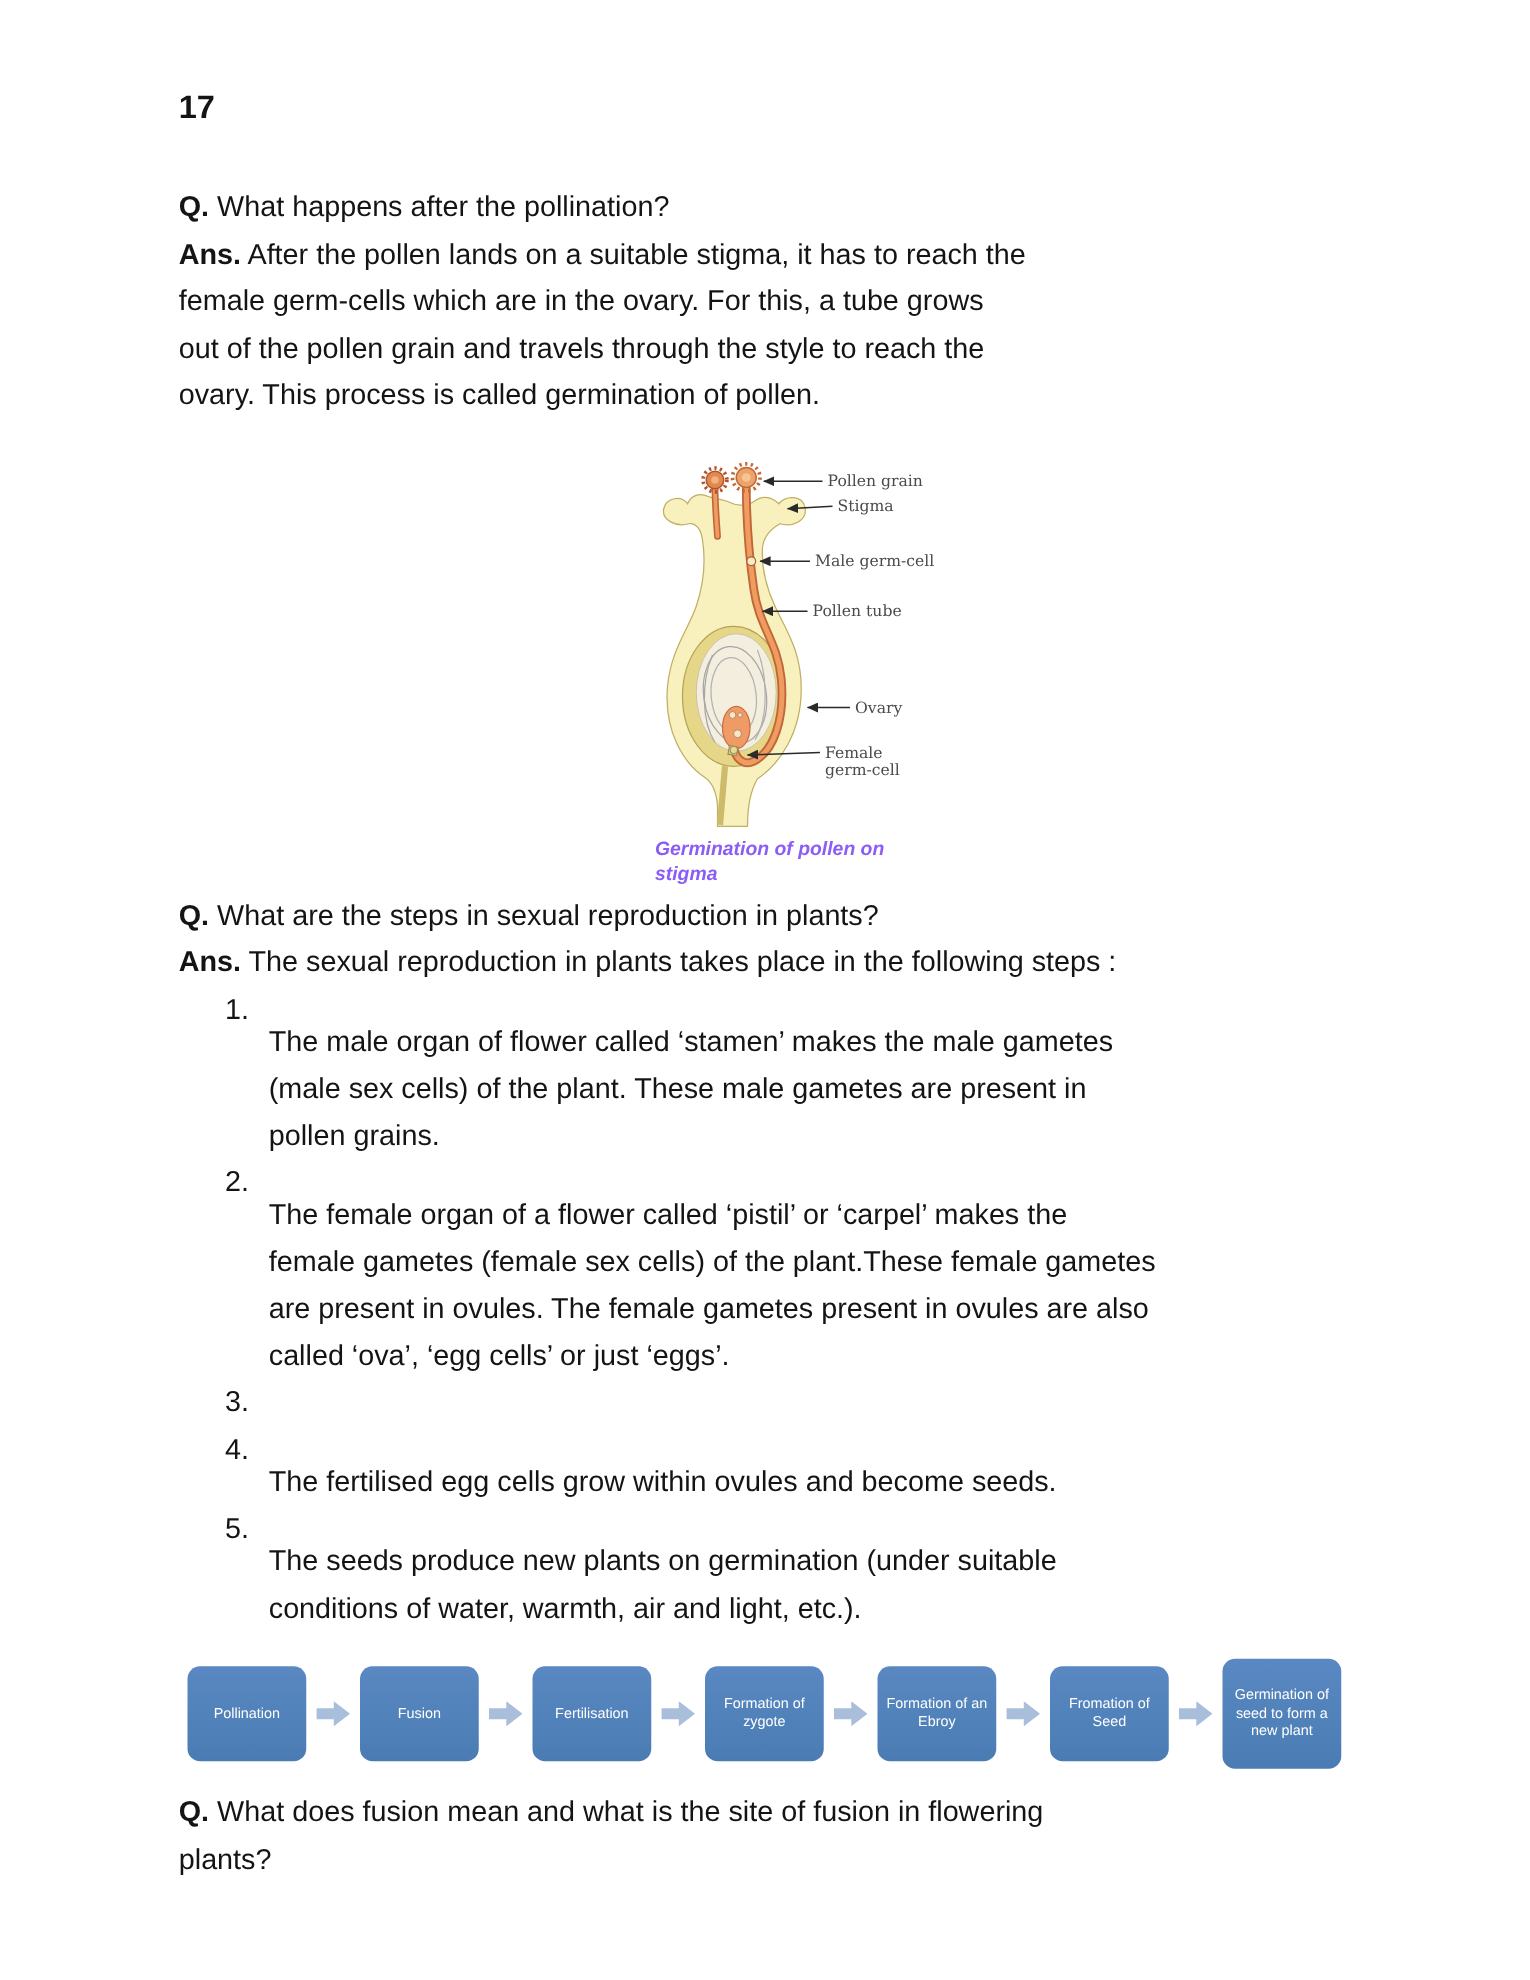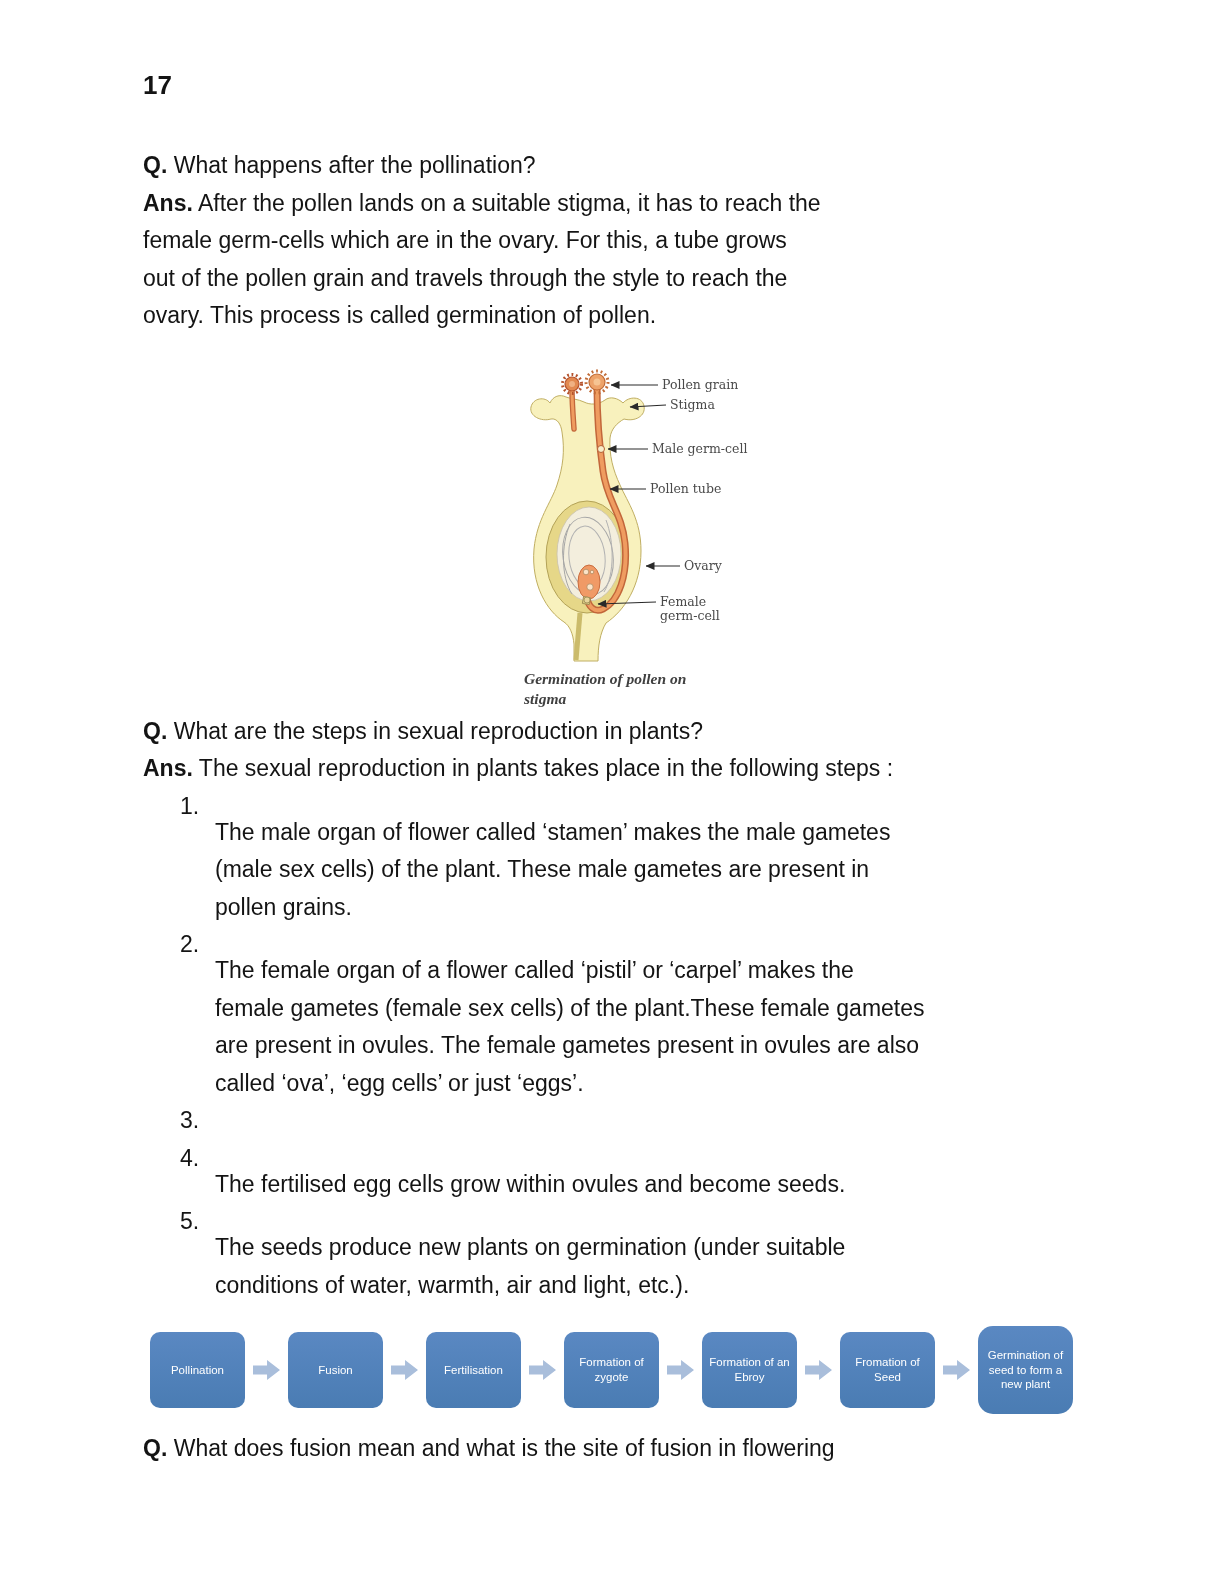--- a/index.html
+++ b/index.html
@@ -12,38 +12,38 @@
   .pageno{font-size:26px;font-weight:bold;margin-bottom:46px;}
   .tline{font-size:23px;line-height:37.5px;white-space:nowrap;}
   .prefix{font-weight:bold;}
   
   .fig{margin:26px 0 4px 367px;width:320px;}
   .fig svg text{
     font-family:"DejaVu Serif","Liberation Serif",serif;
     font-size:12.5px;fill:#4a4a4a;
   }
   .caption{
-    font-family:Liberation Serif, serif;
+    font-family:Liberation Sans, sans-serif;
     font-style:italic;font-weight:600;font-size:15.5px;line-height:20px;
-    color:#404040;width:190px;margin:2px 0 0 14px;
+    color:#8b5cf6;width:190px;margin:2px 0 0 14px;
   }
   
   .list-item{display:flex;}
   .num{width:27px;margin-left:37px;font-size:23px;line-height:37.5px;flex:none;}
   .item-lines{margin-left:8px;margin-top:26px;}
   
   .flow{display:flex;align-items:center;margin:22px 0 0 7px;}
   .fc-box{
     width:95px;min-height:76px;flex:none;box-sizing:border-box;
     background:linear-gradient(180deg,#5a88c2 0%,#4a7cb3 100%);
     border-radius:10px;color:#ffffff;
     display:flex;align-items:center;justify-content:center;text-align:center;
     font-size:11.5px;line-height:1.28;padding:5px 3px;
   }
-  .fc-box.tall{min-height:88px;border-radius:15px;}
+  .fc-box.tall{min-height:88px;}
   .fc-arrow{
     width:27px;height:20px;flex:none;margin:0 8px;background:#a9bedb;
     clip-path:polygon(0 28%,52% 28%,52% 0,100% 50%,52% 100%,52% 72%,0 72%);
   }
   .q3{margin-top:16px;}
 </style>
 </head>
 <body>
 
 <div class="page">
@@ -186,16 +186,17 @@
       <div class="fc-box">Fromation of Seed</div>
       <div class="fc-arrow"></div>
       <div class="fc-box tall">Germination of seed to form a new plant</div>
     </div>
 
     <div class="q3">
       <div class="tline">
         <span class="prefix">Q.</span>
         <span>What does fusion mean and what is the site of fusion in flowering</span>
       </div>
+      <div class="tline">plants?</div>
     </div>
 
   </div>
 </div>
 
 </body></html>

